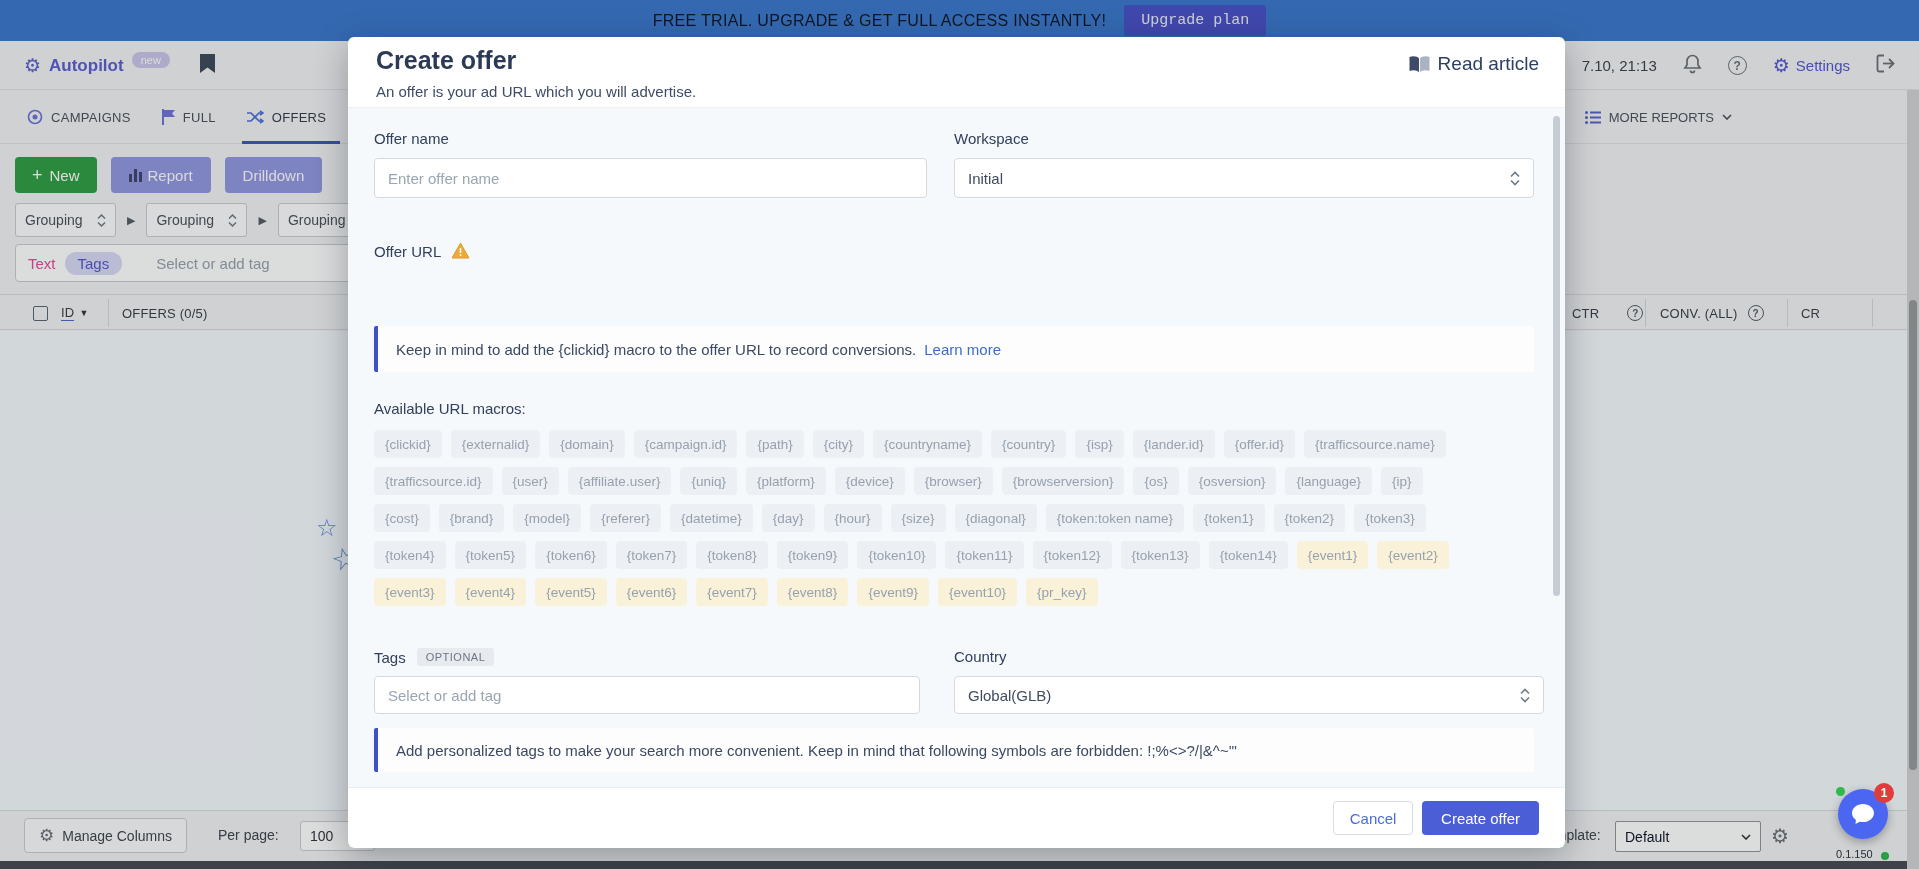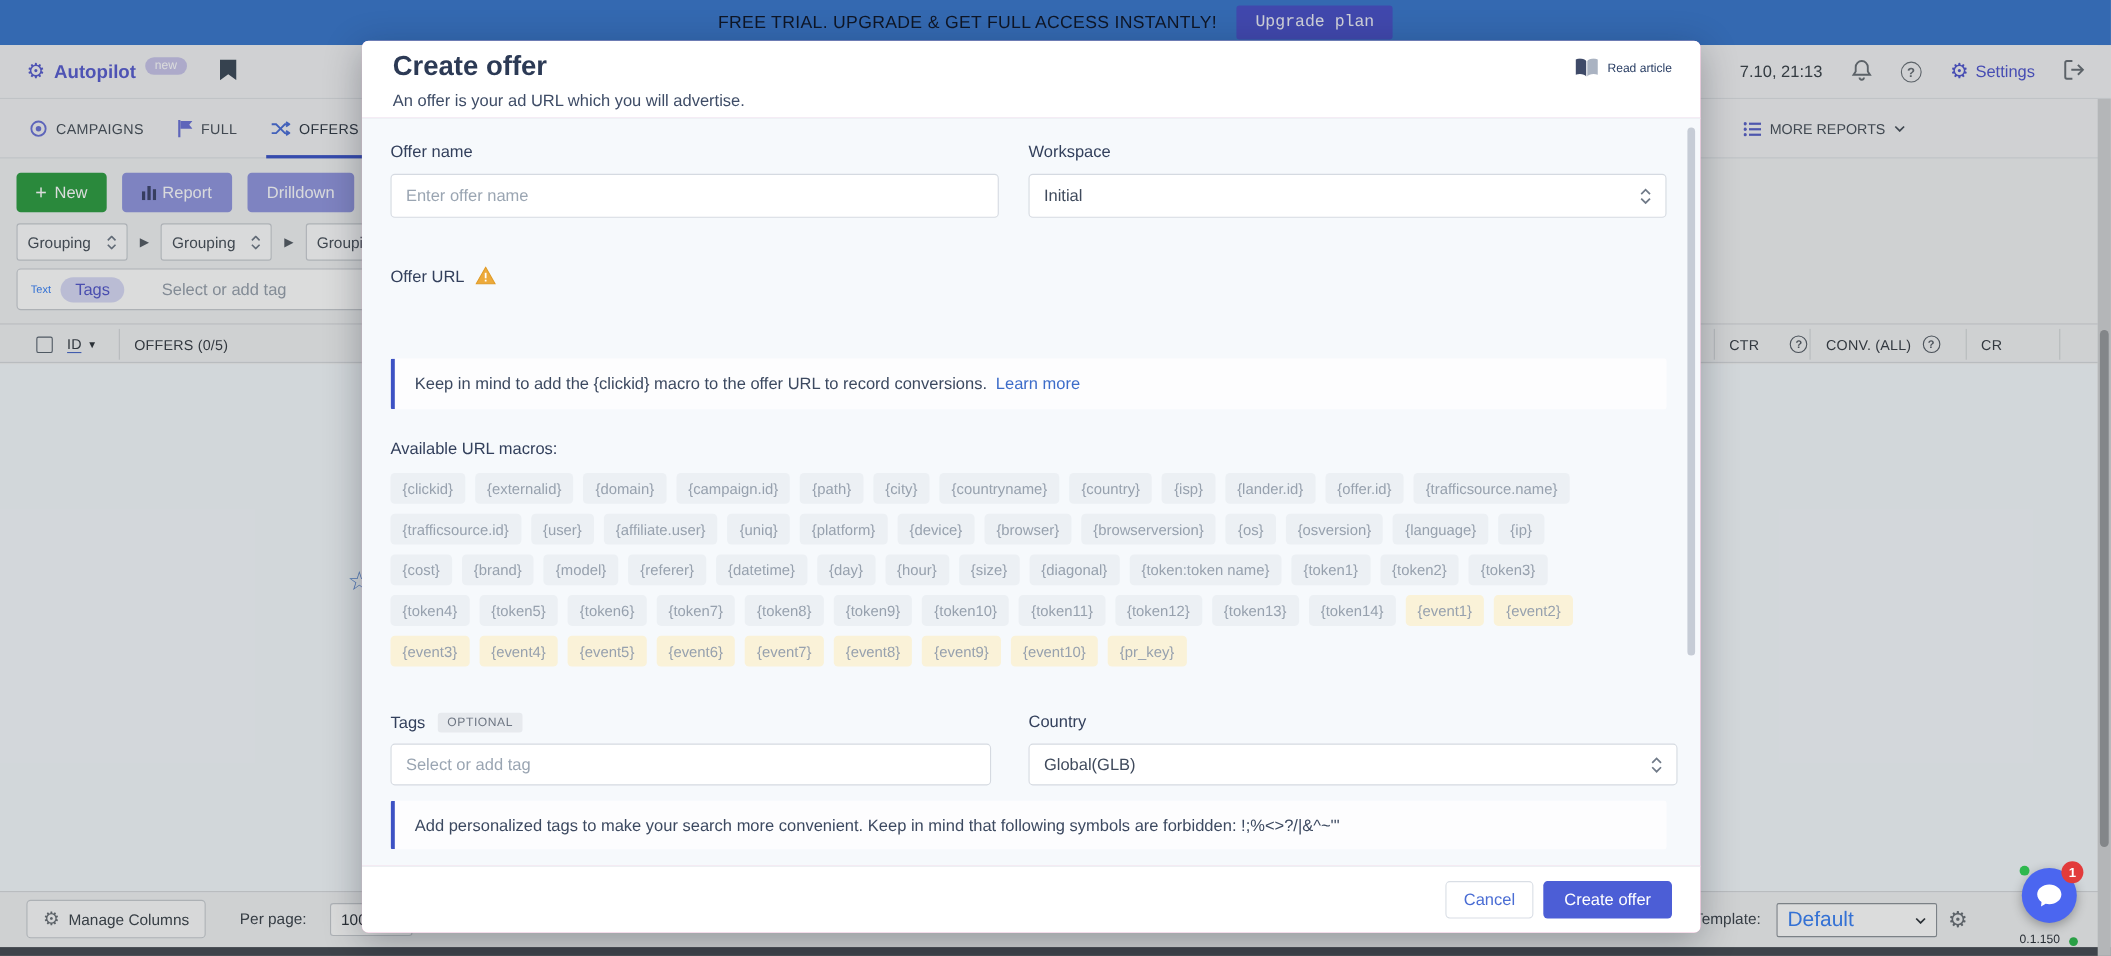--- a/index.html
+++ b/index.html
@@ -45,21 +45,21 @@
   
   .grouping-row { position: absolute; left: 15px; top: 203px; display: flex; align-items: center; gap: 11px; z-index: 4; }
   .grouping-dd { width: 101px; height: 34px; background: #fdfdfe; border: 1px solid #c9cdd2; border-radius: 3px;
                  display: flex; align-items: center; justify-content: space-between; padding: 0 9px; color: #4a525c; font-size: 14px; cursor: pointer; }
   .grouping-dd.wide { width: 150px; }
   .g-arrow { color: #565d66; font-size: 11px; }
 
   
   .filter-row { position: absolute; left: 15px; top: 244px; width: 680px; height: 38px; background: #ffffff;
                 border: 1px solid #c9cdd2; border-radius: 4px; display: flex; align-items: center; z-index: 4; }
-  .seg-text { color: #3b82f6; font-size: 10px; margin-left: 12px; cursor: pointer; }
+  .seg-text { color: #ec4899; font-size: 15px; margin-left: 12px; cursor: pointer; }
   .seg-tags { background: #d9daf6; color: #5559cb; font-size: 15px; padding: 3px 13px; border-radius: 12px; margin-left: 9px; cursor: pointer; }
   .filter-input { border: none; outline: none; background: transparent; color: #3a424d; font-size: 15px; margin-left: 34px; width: 300px; }
   .filter-input::placeholder { color: #98a1ad; }
 
   
   .thead { position: absolute; left: 0; top: 294px; width: 1907px; height: 36px; background: #f1f2f4;
            border-top: 1px solid #d8dadd; border-bottom: 1px solid #d8dadd; z-index: 3; }
   .thead-cell { position: absolute; top: 0; height: 36px; display: flex; align-items: center; color: #393f47; font-size: 13px; letter-spacing: .2px; }
   .checkbox { width: 15px; height: 15px; border: 1.6px solid #5b6570; border-radius: 2px; background: transparent; cursor: pointer; }
   .vline { position: absolute; top: 4px; height: 28px; width: 1px; background: #d4d7da; }
@@ -74,42 +74,42 @@
   .bottom-bar { position: absolute; left: 0; top: 810px; width: 100%; height: 51px; background: #f1f2f4; border-top: 1px solid #d8dadd; z-index: 3; }
   .manage-btn { position: absolute; left: 24px; top: 7px; height: 35px; background: #fbfbfc; border: 1px solid #c9cdd2; border-radius: 4px;
                 display: flex; align-items: center; gap: 8px; padding: 0 14px; color: #3f464e; font-size: 14px; cursor: pointer; }
   .manage-btn .gear { color: #6a7077; font-size: 17px; }
   .per-page-label { position: absolute; left: 218px; top: 16px; color: #3f464e; font-size: 14px; }
   .per-page-input { position: absolute; left: 300px; top: 10px; width: 75px; height: 30px; background: #fff;
                     border: 1px solid #c9cdd2; border-radius: 3px; color: #2f353c; font-size: 14px; padding: 0 9px; outline: none; }
   .template-label { position: absolute; left: 1540px; top: 16px; color: #3f464e; font-size: 14px; }
   .template-select { position: absolute; left: 1615px; top: 10px; width: 146px; height: 31px; background: #fff;
                      border: 1px solid #8f959b; border-radius: 2px; display: flex; align-items: center; justify-content: space-between;
-                     padding: 0 9px; color: #3b82f6; font-size: 19px; cursor: pointer; }
+                     padding: 0 9px; color: #0f172a; font-size: 14px; cursor: pointer; }
   .bottom-gear { position: absolute; left: 1771px; top: 13px; color: #6a7077; font-size: 20px; cursor: pointer; }
 
   .version { position: absolute; left: 1836px; top: 848px; display: flex; align-items: flex-end; gap: 8px; z-index: 3; }
   .version-text { color: #2d333b; font-size: 11px; }
   .dot-green { width: 8px; height: 8px; border-radius: 50%; background: #2eb84e; }
   .dark-strip { position: absolute; left: 0; top: 861px; width: 100%; height: 8px; background: #474c54; z-index: 3; }
 
   .page-scrollbar { position: absolute; right: 0; top: 0; width: 12px; height: 869px; background: #d2d3d5; z-index: 4; }
   .page-thumb { position: absolute; left: 2px; right: 2px; top: 300px; height: 470px; background: #989a9e; border-radius: 4px; }
 
   
   .overlay { position: absolute; inset: 0; background: rgba(15,18,22,0.15); z-index: 40; }
 
   
-  .modal { position: absolute; left: 329px; top: 37px; width: 1217px; height: 811px; background: #f9a8d4; border-radius: 6px;
+  .modal { position: absolute; left: 348px; top: 37px; width: 1217px; height: 811px; background: #22c55e; border-radius: 6px;
            box-shadow: 0 8px 34px rgba(10,15,30,.3); z-index: 100; overflow: hidden; }
   .m-header { position: absolute; left: 0; top: 0; width: 100%; height: 70px; background: #fff; }
   .m-title { position: absolute; left: 28px; top: 9px; font-size: 25px; font-weight: bold; color: #2c3a55; }
   .m-subtitle { position: absolute; left: 28px; top: 46px; font-size: 15px; color: #3e4c66; }
   .read-article { position: absolute; right: 26px; top: 16px; display: flex; align-items: center; gap: 8px;
-                  color: #2c4066; font-size: 11px; cursor: pointer; margin-left: 11px; }
+                  color: #2c4066; font-size: 19px; cursor: pointer; margin-left: 11px; }
   .m-body { position: absolute; left: 0; top: 70px; width: 100%; height: 680px; background: #f6f9fc; border-top: 1px solid #eceff3; }
   .m-label { position: absolute; font-size: 15px; color: #33405c; }
   .m-input { position: absolute; height: 40px; background: #fff; border: 1px solid #d5dae1; border-radius: 4px;
              font-size: 15px; color: #3f4a5c; padding: 0 13px; outline: none; font-family: "Liberation Sans", sans-serif; }
   .m-input::placeholder { color: #9aa5b2; }
   .m-select { position: absolute; height: 40px; background: #fff; border: 1px solid #d5dae1; border-radius: 4px;
               display: flex; align-items: center; justify-content: space-between; padding: 0 13px;
               font-size: 15px; color: #3f4a5c; cursor: pointer; }
   .note-box { position: absolute; background: #fdfdfe; border-left: 4px solid #3d52c4; border-radius: 2px;
               display: flex; align-items: center; font-size: 15px; color: #3c4960; padding: 0 18px; }

